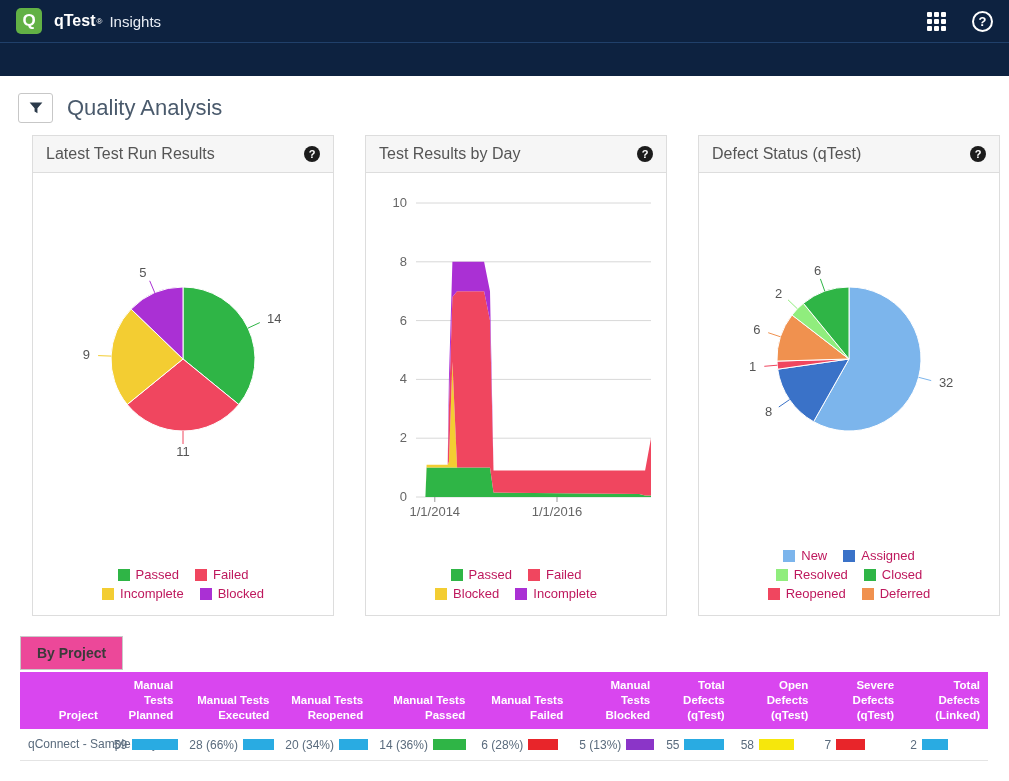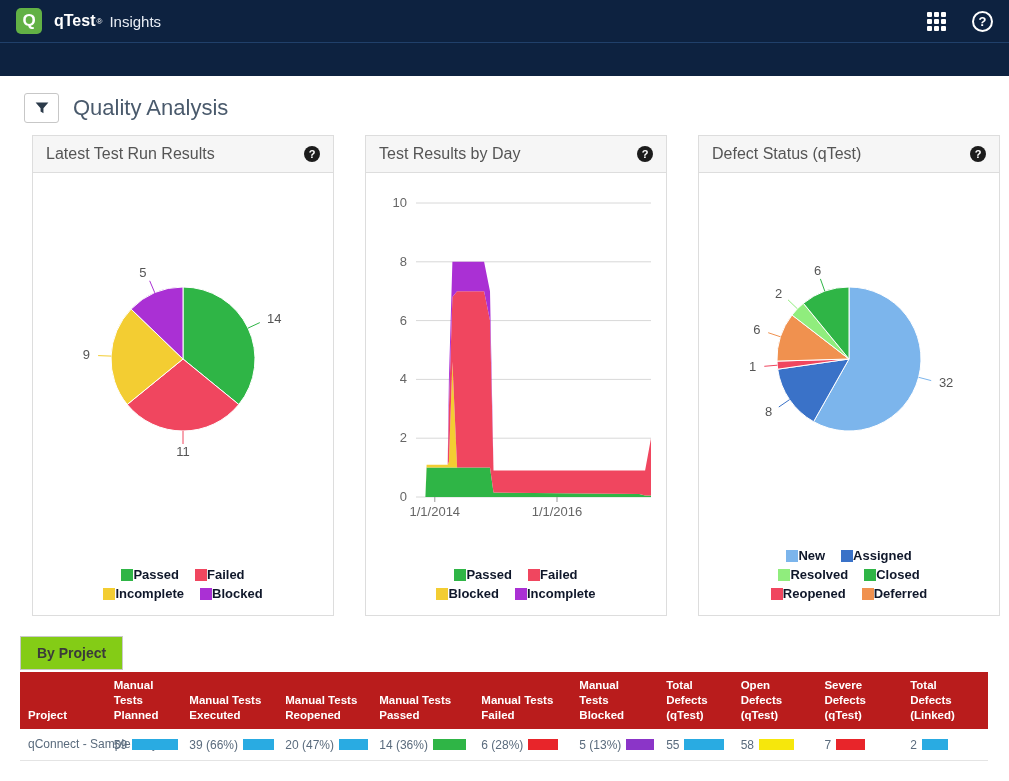--- a/index.html
+++ b/index.html
@@ -31,21 +31,21 @@
   .help-circle {
     width:21px; height:21px; border:2px solid #fff; border-radius:50%;
     display:flex; align-items:center; justify-content:center;
     font-size:13px; font-weight:bold; cursor:pointer;
   }
   .user-menu { display:flex; align-items:center; gap:8px; cursor:pointer; }
   .user-label { font-size:13px; font-weight:bold; }
   
   .subnav { height:34px; background:#0d2240; border-top:1px solid #20406a; }
   
-  .page-head { display:flex; align-items:center; gap:14px; padding:17px 24px 8px; }
+  .page-head { display:flex; align-items:center; gap:14px; padding:17px 18px 8px; }
   .filter-btn {
     width:35px; height:30px; background:#fff; border:1px solid #c7c7c7; border-radius:3px;
     display:flex; align-items:center; justify-content:center; cursor:pointer;
   }
   .page-title { font-size:22px; color:#4a5a6c; }
   
   .cards { display:flex; gap:31px; padding:4px 32px 0; }
   .card { width:302px; background:#fff; border:1px solid #ddd; }
   .card-head {
     background:#f6f6f6; border-bottom:1px solid #ddd;
@@ -56,35 +56,35 @@
     width:16px; height:16px; min-width:16px; background:#1c1c1c; color:#fff; border-radius:50%;
     font-size:11px; font-weight:bold; display:flex; align-items:center; justify-content:center;
     cursor:pointer;
   }
   .card-body { height:442px; position:relative; }
   svg.chart { display:block; margin:0 auto; font-family:"Liberation Sans", sans-serif; }
   .pie-label { font-size:13px; fill:#555; }
   .axis-label { font-size:13px; fill:#666; }
   .legend { position:absolute; left:0; right:0; bottom:14px; }
   .legend-row { display:flex; justify-content:center; gap:16px; margin-top:4px; }
-  .legend-item { display:flex; align-items:center; gap:0; font-size:13px; font-weight:bold; color:#0f172a; cursor:pointer; }
+  .legend-item { display:flex; align-items:center; gap:6px; font-size:13px; font-weight:normal; color:#be185d; cursor:pointer; }
   .swatch { width:12px; height:12px; display:inline-block; }
   
   .tabs { display:flex; align-items:flex-end; margin:20px 20px 0; }
   .tab { padding:8px 16px; font-size:14px; font-weight:bold; cursor:pointer; }
-  .tab.active { background:#84cc16; border:1px solid #c9c9c9; color:#3a3a3a; }
+  .tab.active { background:#ec4899; border:1px solid #c9c9c9; color:#3a3a3a; }
   .tab.inactive { color:#1f7dbd; margin-left:6px; }
   
   table.metrics {
     border-collapse:collapse; table-layout:fixed;
     width:968px; margin:2px 20px 0; font-size:12px;
   }
   table.metrics th {
-    background:#b91c1c; color:#fff; font-size:11.5px; line-height:1.3;
-    text-align:left; vertical-align:bottom; padding:6px 8px; font-weight:bold;
+    background:#d946ef; color:#fff; font-size:11.5px; line-height:1.3;
+    text-align:right; vertical-align:bottom; padding:6px 8px; font-weight:bold;
   }
   table.metrics td {
     padding:8px; color:#5a6b7d; vertical-align:top;
     border-bottom:1px solid #e4e4e4; white-space:nowrap;
   }
   td.project-cell { white-space:normal; cursor:pointer; }
   .cell-bar { display:inline-block; height:11px; vertical-align:middle; margin-left:5px; }
   .cell-value { vertical-align:middle; }
 </style>
 </head>
@@ -321,22 +321,22 @@
         <th>Total Defects (qTest)</th>
         <th>Open Defects (qTest)</th>
         <th>Severe Defects (qTest)</th>
         <th>Total Defects (Linked)</th>
       </tr>
   </thead>
   <tbody id="table-body">
       <tr>
         <td class="project-cell">qConnect - Sample Project</td>
         <td><span class="cell-value">59</span><span class="cell-bar" style="background: rgb(41, 171, 226); width: 46px;"></span></td>
-        <td><span class="cell-value">39 (66%)</span><span class="cell-bar" style="background: rgb(41, 171, 226); width: 31px;"></span></td>
-        <td><span class="cell-value">20 (47%)</span><span class="cell-bar" style="background: rgb(41, 171, 226); width: 29px;"></span></td>
+        <td><span class="cell-value">28 (66%)</span><span class="cell-bar" style="background: rgb(41, 171, 226); width: 31px;"></span></td>
+        <td><span class="cell-value">20 (34%)</span><span class="cell-bar" style="background: rgb(41, 171, 226); width: 29px;"></span></td>
         <td><span class="cell-value">14 (36%)</span><span class="cell-bar" style="background: rgb(47, 181, 70); width: 33px;"></span></td>
         <td><span class="cell-value">6 (28%)</span><span class="cell-bar" style="background: rgb(232, 37, 42); width: 30px;"></span></td>
         <td><span class="cell-value">5 (13%)</span><span class="cell-bar" style="background: rgb(139, 53, 200); width: 28px;"></span></td>
         <td><span class="cell-value">55</span><span class="cell-bar" style="background: rgb(41, 171, 226); width: 40px;"></span></td>
         <td><span class="cell-value">58</span><span class="cell-bar" style="background: rgb(246, 231, 12); width: 35px;"></span></td>
         <td><span class="cell-value">7</span><span class="cell-bar" style="background: rgb(232, 37, 42); width: 29px;"></span></td>
         <td><span class="cell-value">2</span><span class="cell-bar" style="background: rgb(41, 171, 226); width: 26px;"></span></td>
       </tr>
     </tbody>
 </table>

